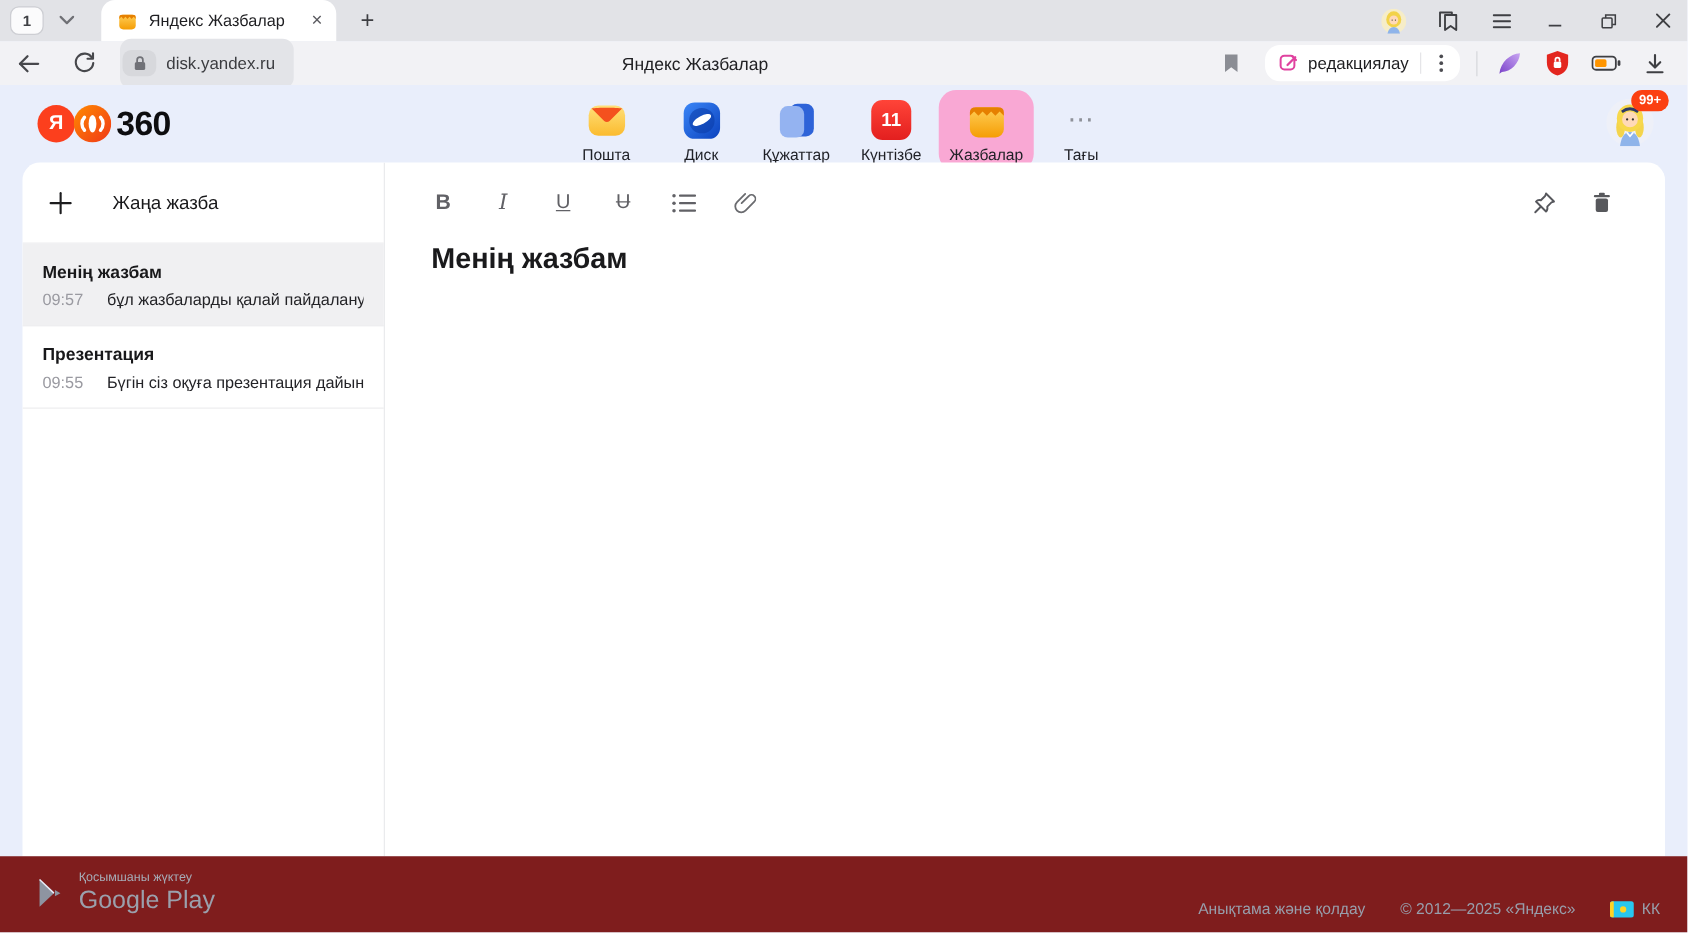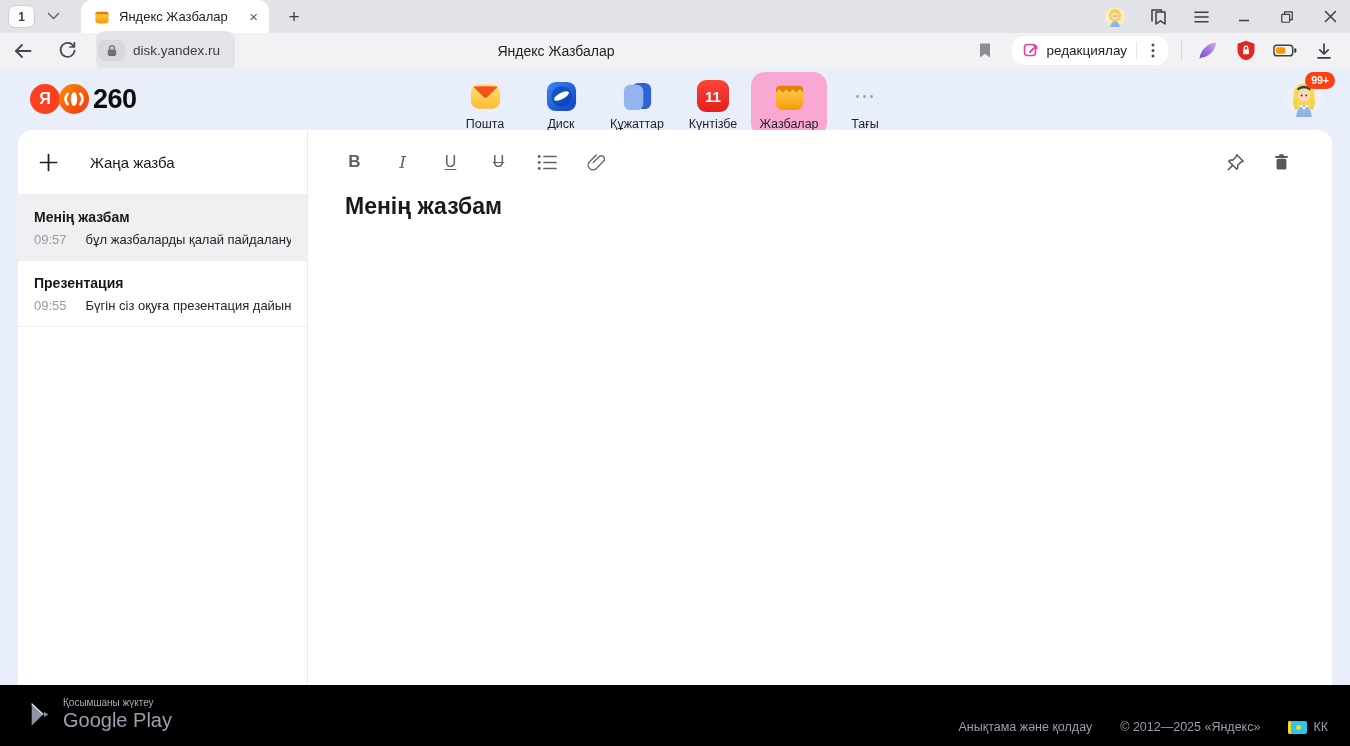--- a/index.html
+++ b/index.html
@@ -82,21 +82,21 @@
   .g-underline { font-size:16px; text-decoration:underline; text-underline-offset:2px; }
   .g-strike { font-size:16px; text-decoration:line-through; }
   .fmt-right { margin-left:auto; display:flex; align-items:center; gap:27px; margin-right:5px; }
   .note-heading { margin-top:16px; font-size:23px; font-weight:700; color:#1a1a1c; }
   .note-body { margin-top:11px; font-size:14.5px; color:#1a1a1c; }
   .misspell { text-decoration-line:underline; text-decoration-style:wavy; text-decoration-color:#e6352a;
               text-decoration-thickness:1px; text-underline-offset:3px; }
   .caret { display:inline-block; width:1.5px; height:16px; background:#101010; margin-left:1px; vertical-align:-3px; }
 
   
-  .footer { position:absolute; left:0; right:0; bottom:0; height:61px; background:#000000; }
+  .footer { position:absolute; left:0; right:0; bottom:0; height:61px; background:#7f1d1d; }
   .gplay { position:absolute; left:28px; top:12px; display:flex; align-items:center; gap:11px; cursor:pointer; }
   .gplay-caption { font-size:10px; color:#a6abb6; margin-bottom:1px; }
   .gplay-label { font-size:20px; color:#9ba0ac; }
   .footer-right { position:absolute; right:22px; bottom:12px; display:flex; align-items:center; gap:28px;
                   font-size:12.5px; color:#989eab; }
   .lang { display:flex; align-items:center; gap:6px; cursor:pointer; }
   .flag { position:relative; width:19px; height:13px; border-radius:2px; background:#28c7f0; overflow:hidden; }
   .flag-strip { position:absolute; left:0; top:0; width:3px; height:13px; background:#ffd324; }
   .flag-sun { position:absolute; left:8px; top:4px; width:5px; height:5px; border-radius:50%; background:#ffd324; }
 </style>
@@ -274,21 +274,21 @@
           <linearGradient id="g360" x1="0" y1="0" x2="1" y2="1">
             <stop offset="0" stop-color="#ff8a00"></stop>
             <stop offset="1" stop-color="#f03818"></stop>
           </linearGradient>
         </defs>
       <circle cx="15" cy="15" r="15" fill="url(#g360)"></circle>
       <ellipse cx="15" cy="15" rx="3.1" ry="7" fill="#fff"></ellipse>
       <path d="M8.6 9.8 a7.6 7.6 0 0 0 0 10.4" stroke="#fff" stroke-width="2.7" fill="none" stroke-linecap="round"></path>
       <path d="M21.4 9.8 a7.6 7.6 0 0 1 0 10.4" stroke="#fff" stroke-width="2.7" fill="none" stroke-linecap="round"></path>
     </svg>
-    <span class="logo-360text">260</span>
+    <span class="logo-360text">360</span>
   </div>
 
   <div class="nav">
     <div class="nav-item">
       <span class="nav-icon">
         <svg width="33" height="33" viewBox="0 0 34 34">
           <defs>
               <linearGradient id="gmail" x1="0" y1="0" x2="0" y2="1">
                 <stop offset="0" stop-color="#ffe07a"></stop>
                 <stop offset="1" stop-color="#fbbb2e"></stop>

